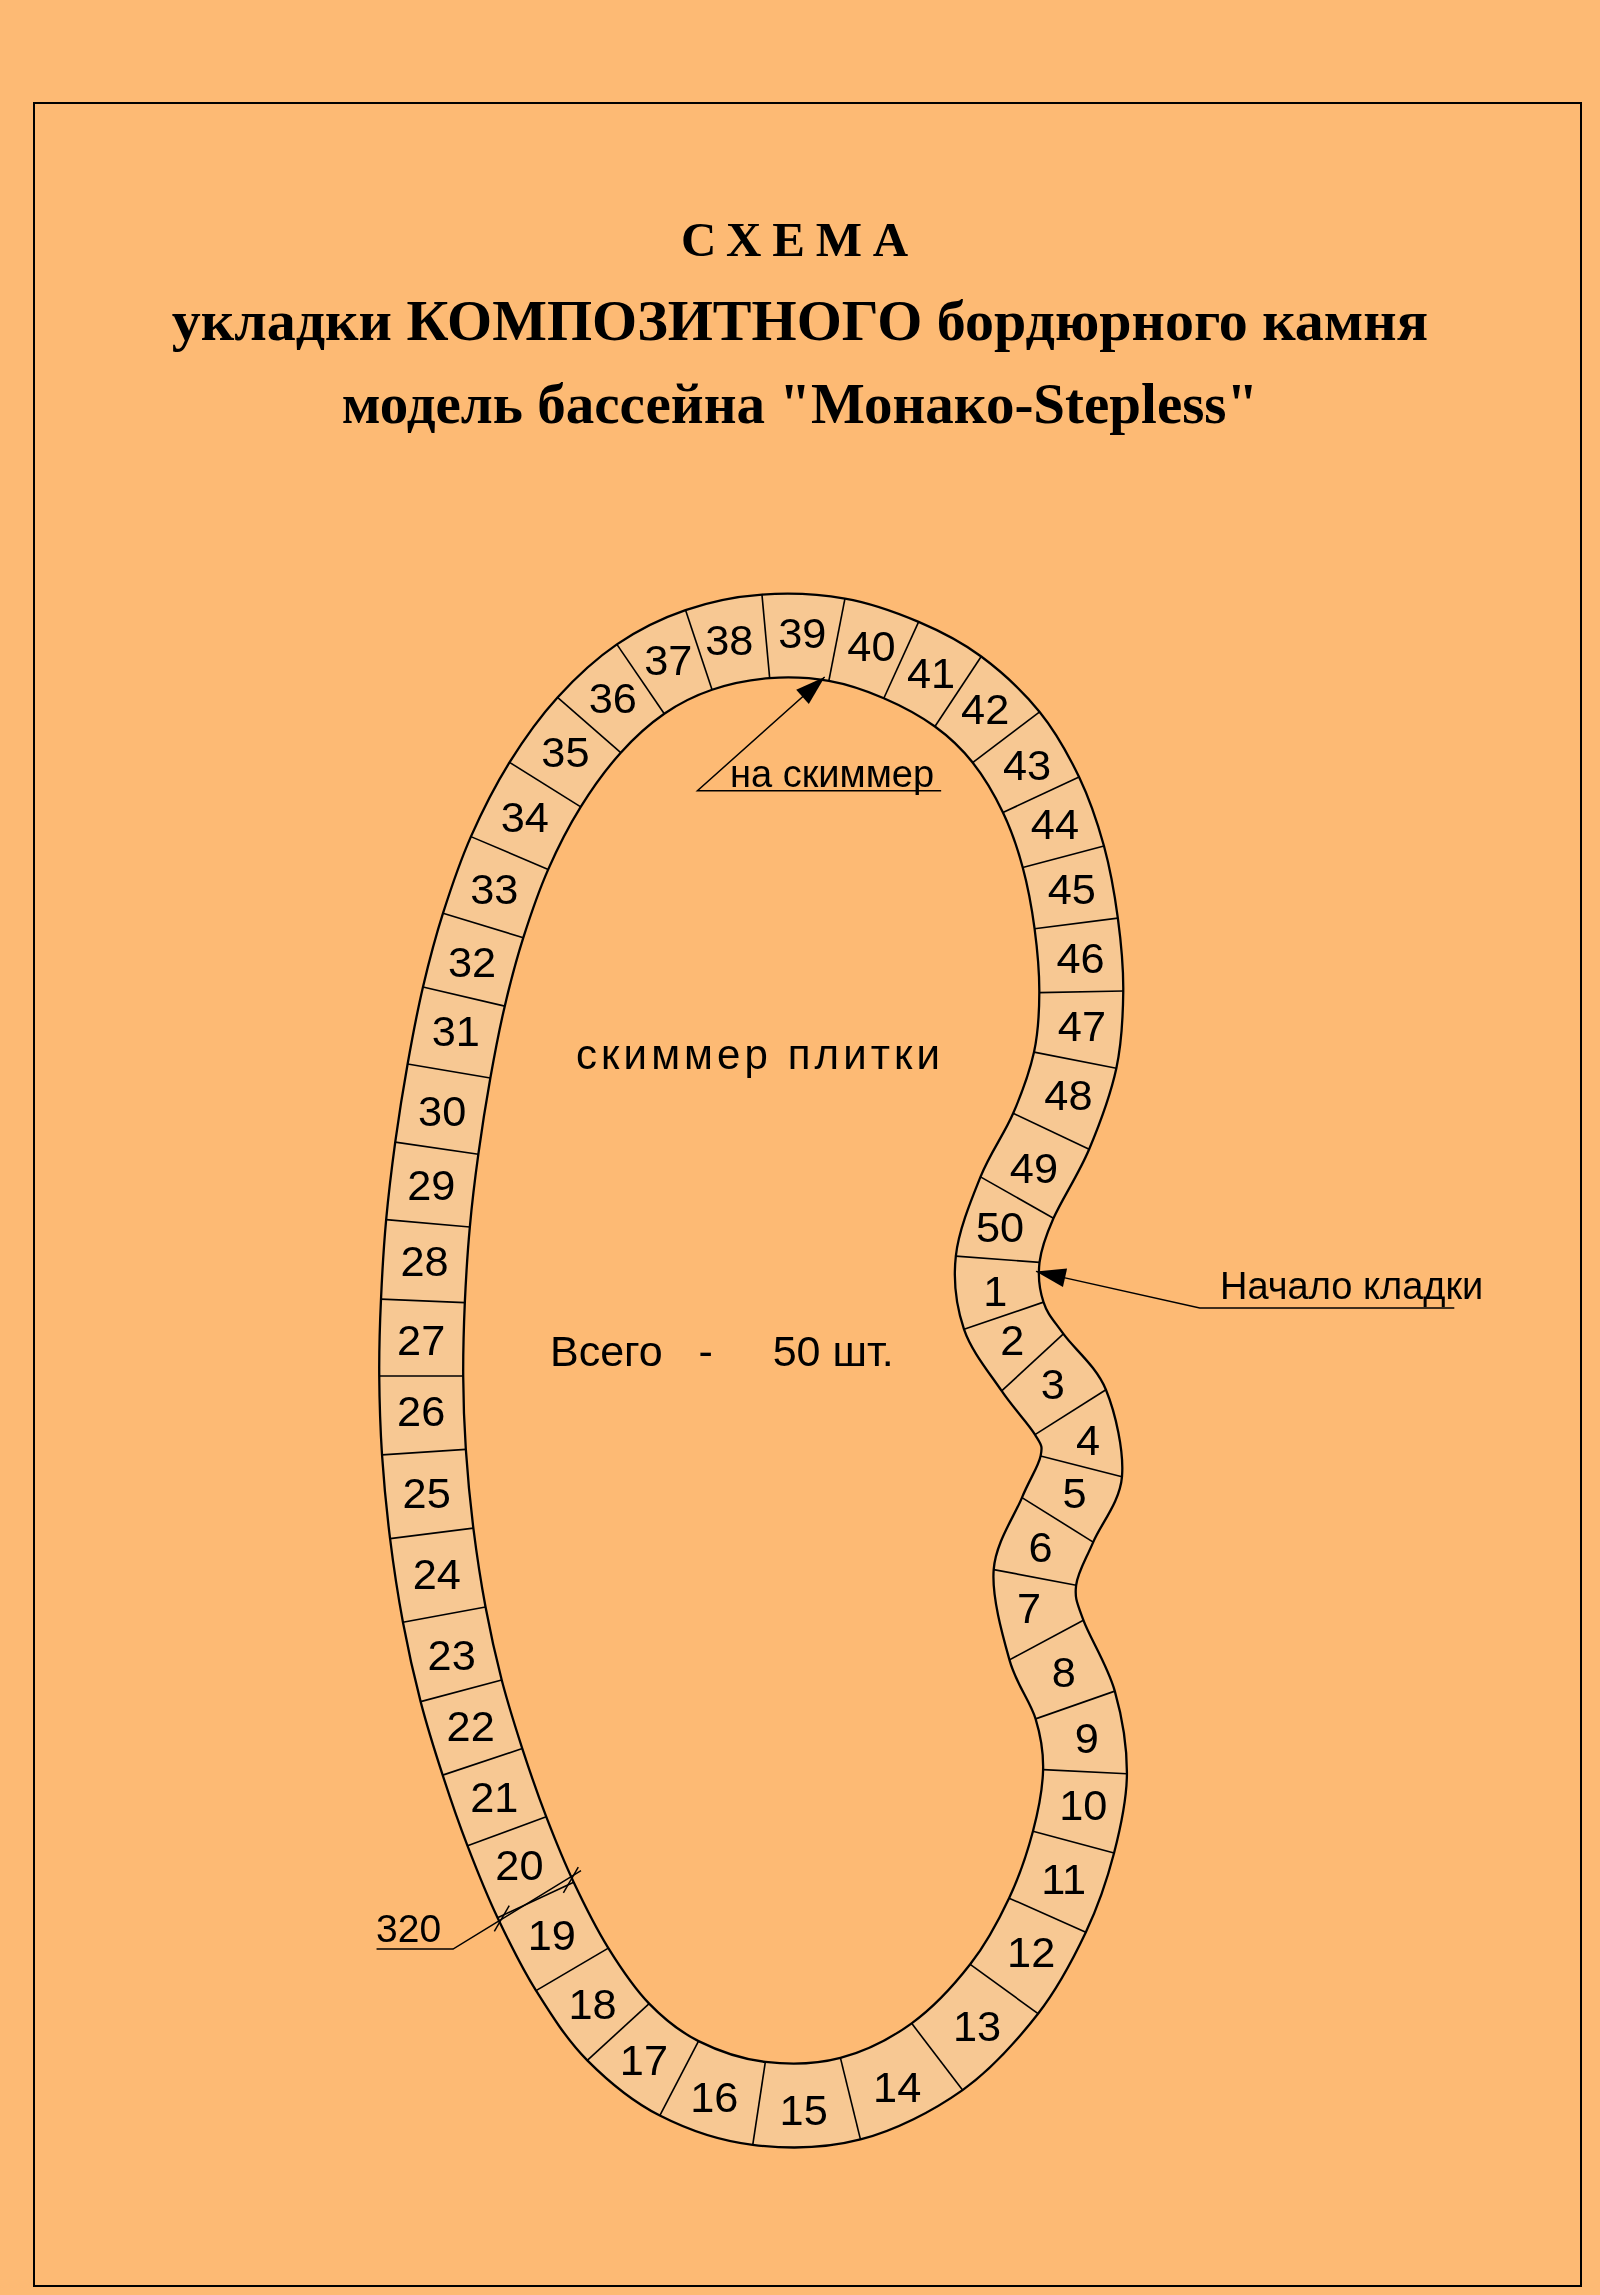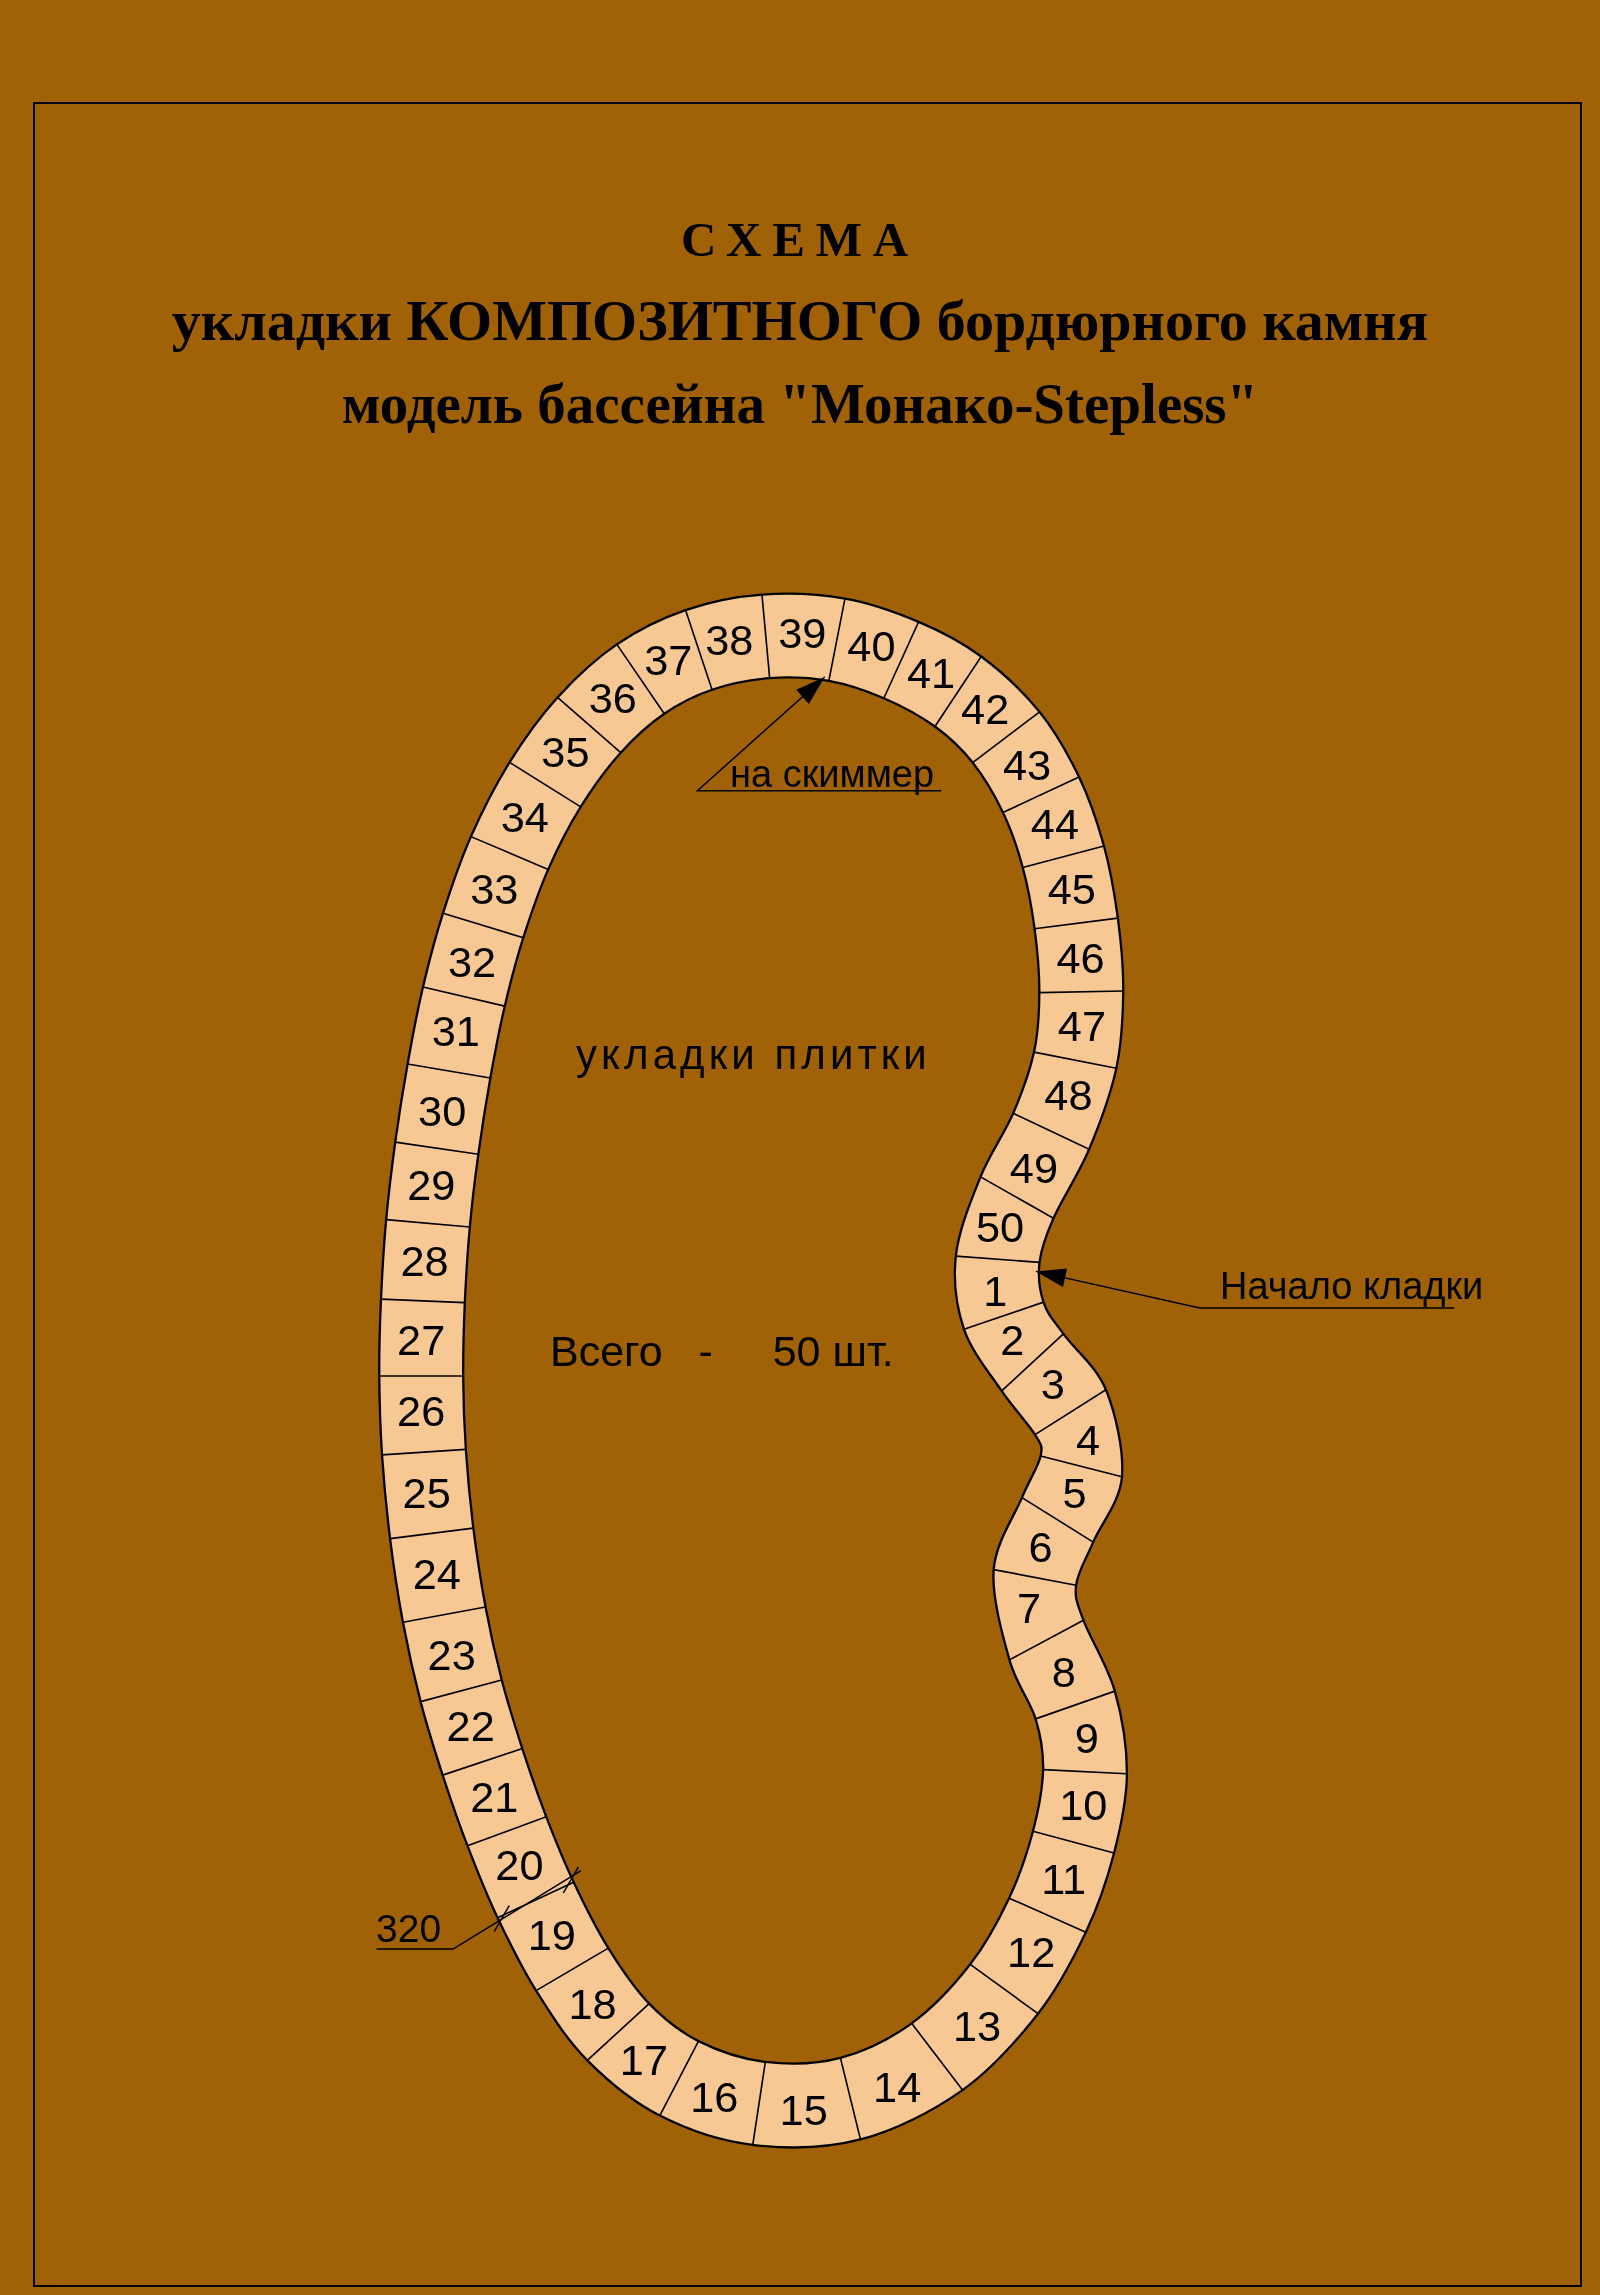--- a/index.html
+++ b/index.html
@@ -1,16 +1,16 @@
 <!DOCTYPE html>
 <html style="font-size:10.8px"><head>
 <meta charset="utf-8">
 <style>
   html,body{margin:0;padding:0;background:#ffffff;}
-  .page{position:relative;width:1600px;height:2295px;background:#a16207;overflow:hidden;
+  .page{position:relative;width:1600px;height:2295px;background:#fdba74;overflow:hidden;
         font-family:"Liberation Sans",sans-serif;color:#000;}
   .frame{position:absolute;left:33px;top:102px;width:1549px;height:2185px;
          border:2.7px solid #000;box-sizing:border-box;}
   .t{position:absolute;left:0;width:100%;text-align:center;
      font-family:"Liberation Serif",serif;font-weight:bold;color:#000;white-space:nowrap;}
   #t1{top:211px;font-size:49px;letter-spacing:10.8px;}
   #t2{top:287px;font-size:58px;}
   #t3{top:371px;font-size:57px;}
   #diagram{position:absolute;left:0;top:0;width:1600px;height:2295px;}
   #diagram text{font-family:"Liberation Sans",sans-serif;}
@@ -138,21 +138,21 @@
       <text x="1517" y="1152" text-anchor="middle" font-size="64" fill="#000000">43</text>
       <text x="1558" y="1240" text-anchor="middle" font-size="64" fill="#000000">44</text>
       <text x="1583" y="1335" text-anchor="middle" font-size="64" fill="#000000">45</text>
       <text x="1596" y="1437" text-anchor="middle" font-size="64" fill="#000000">46</text>
       <text x="1598" y="1537" text-anchor="middle" font-size="64" fill="#000000">47</text>
       <text x="1578" y="1639" text-anchor="middle" font-size="64" fill="#000000">48</text>
       <text x="1527" y="1747" text-anchor="middle" font-size="64" fill="#000000">49</text>
       <text x="1477" y="1835" text-anchor="middle" font-size="64" fill="#000000">50</text>
     </svg>
 
-  <div class="lbl" id="kit">укладки плитки</div>
+  <div class="lbl" id="kit">скиммер плитки</div>
 
   <div id="totals">
     <div class="totline">Всего   -     50 шт.</div>
   </div>
 
   <div class="lbl" id="skimmer">на скиммер</div>
   <div class="lbl" id="start">Начало кладки</div>
   <div class="lbl" id="dim320">320</div>
 </div>
 

